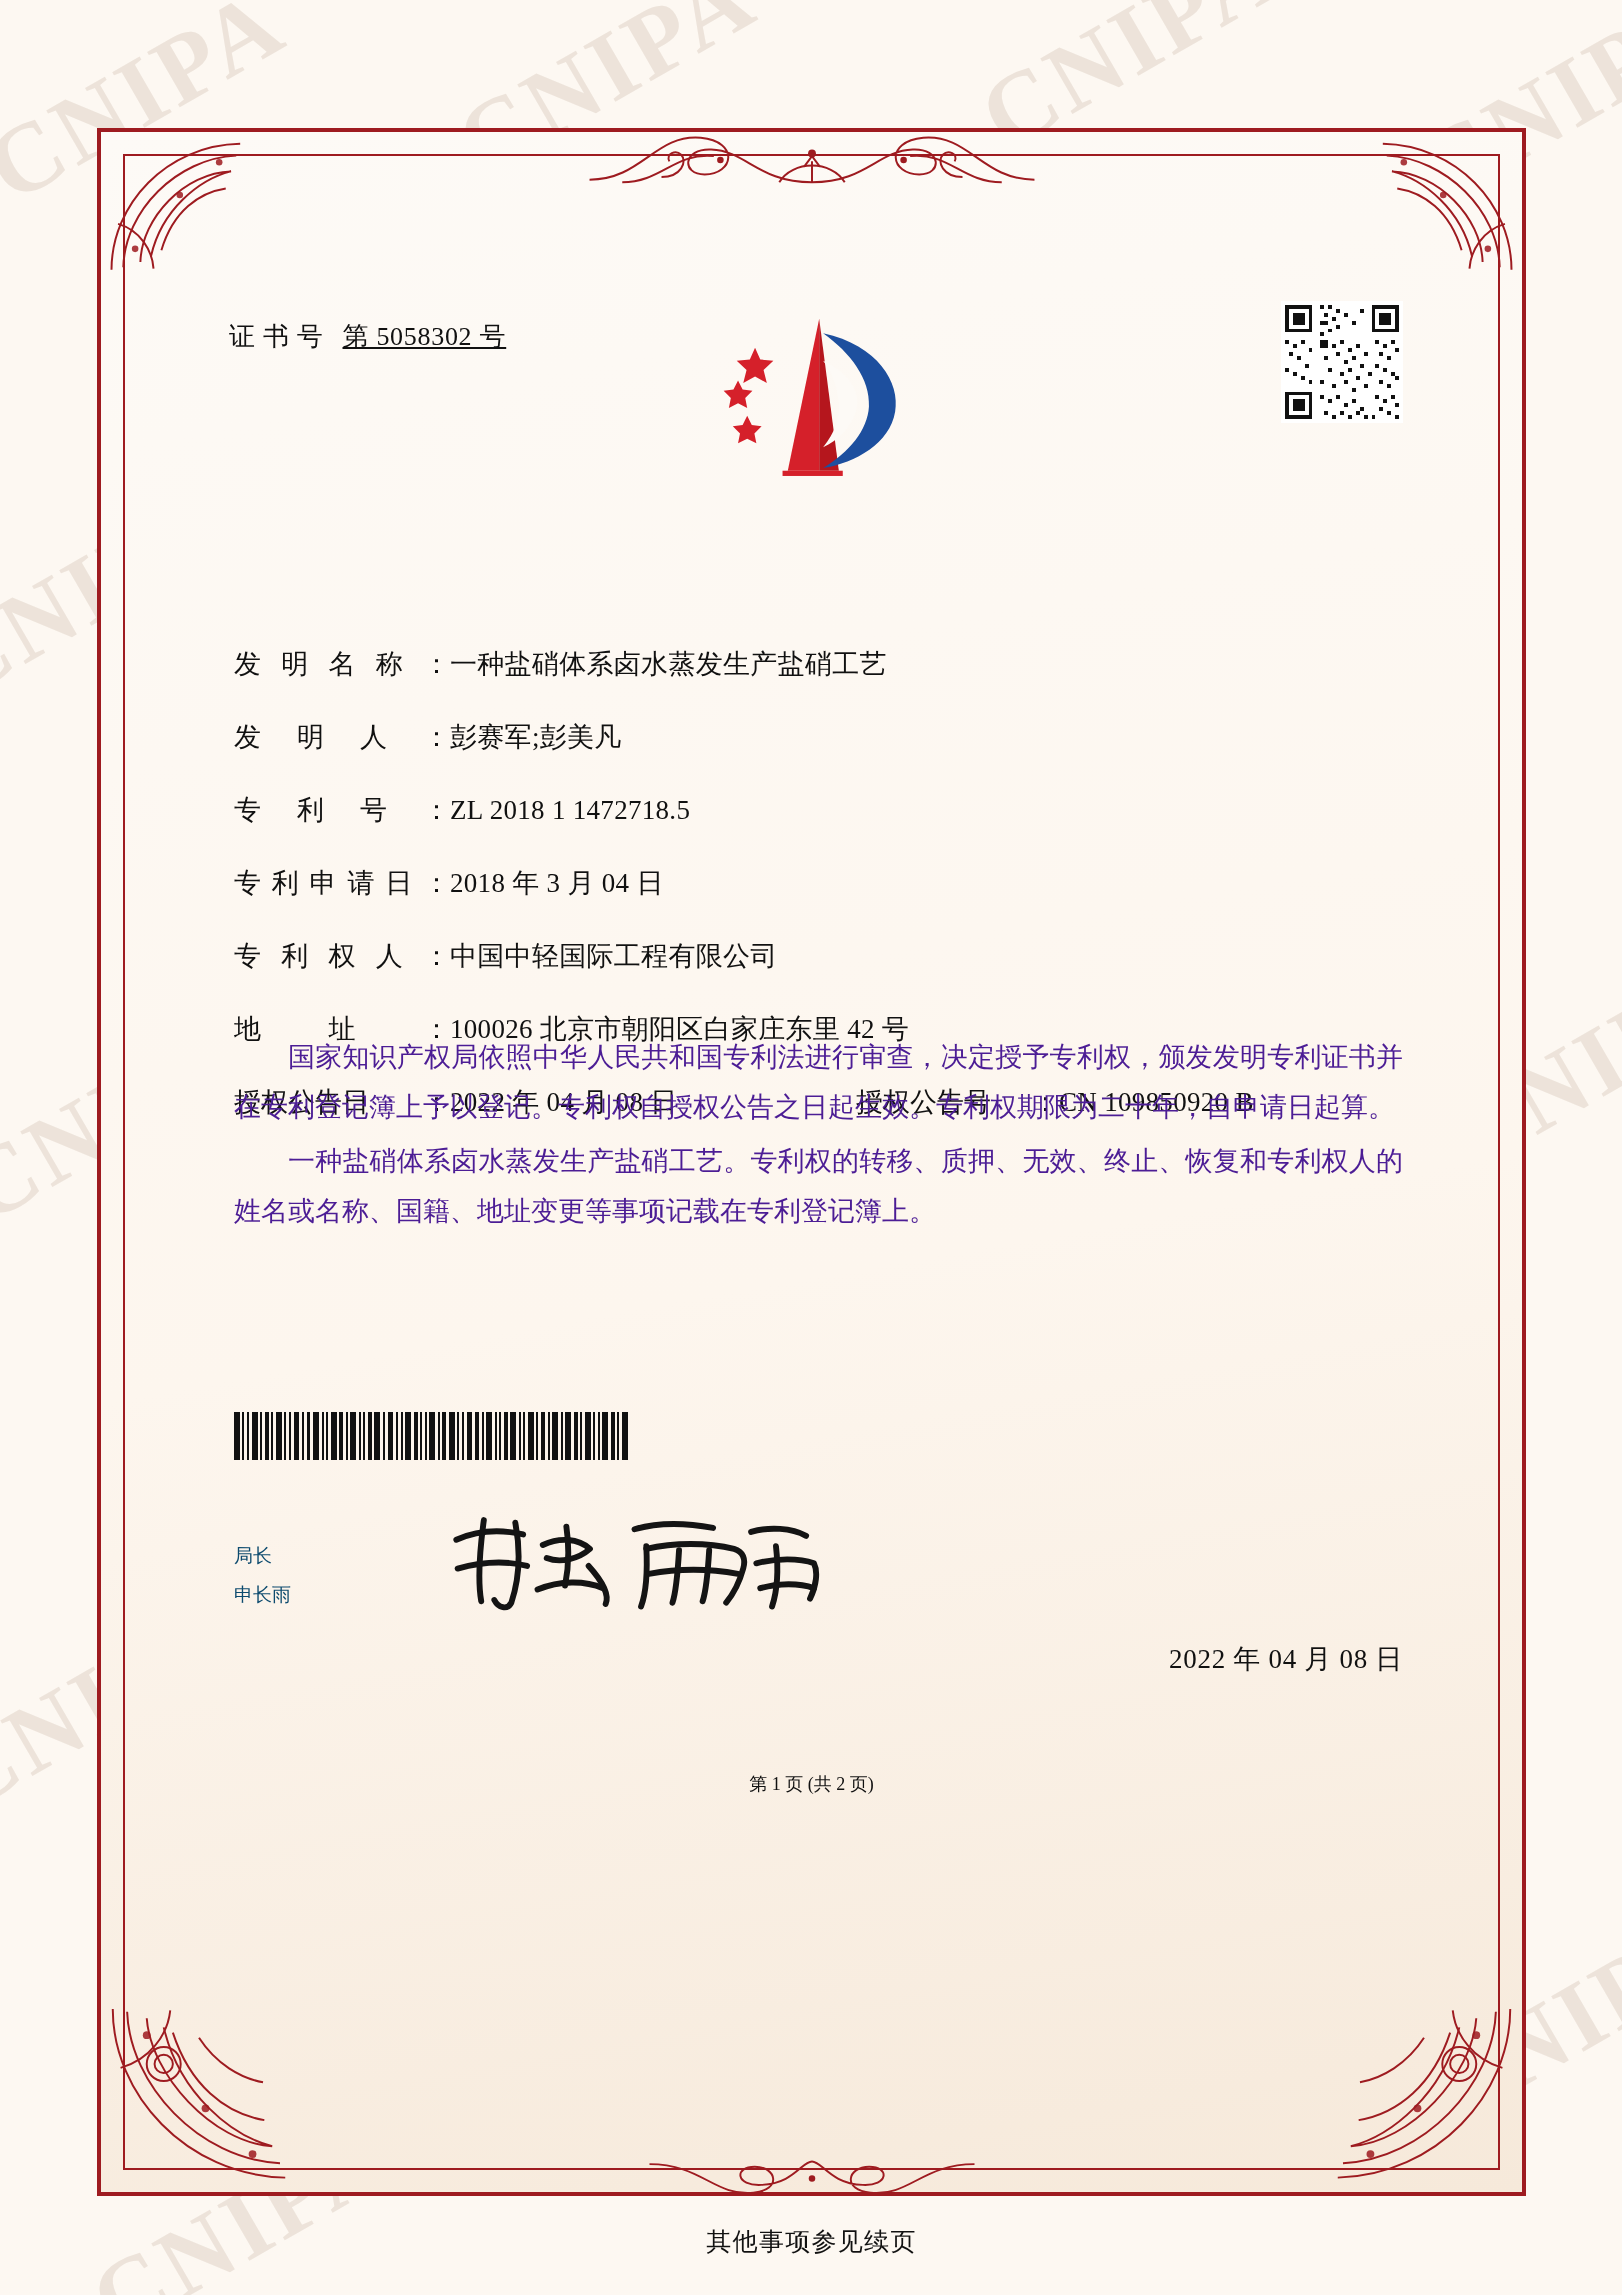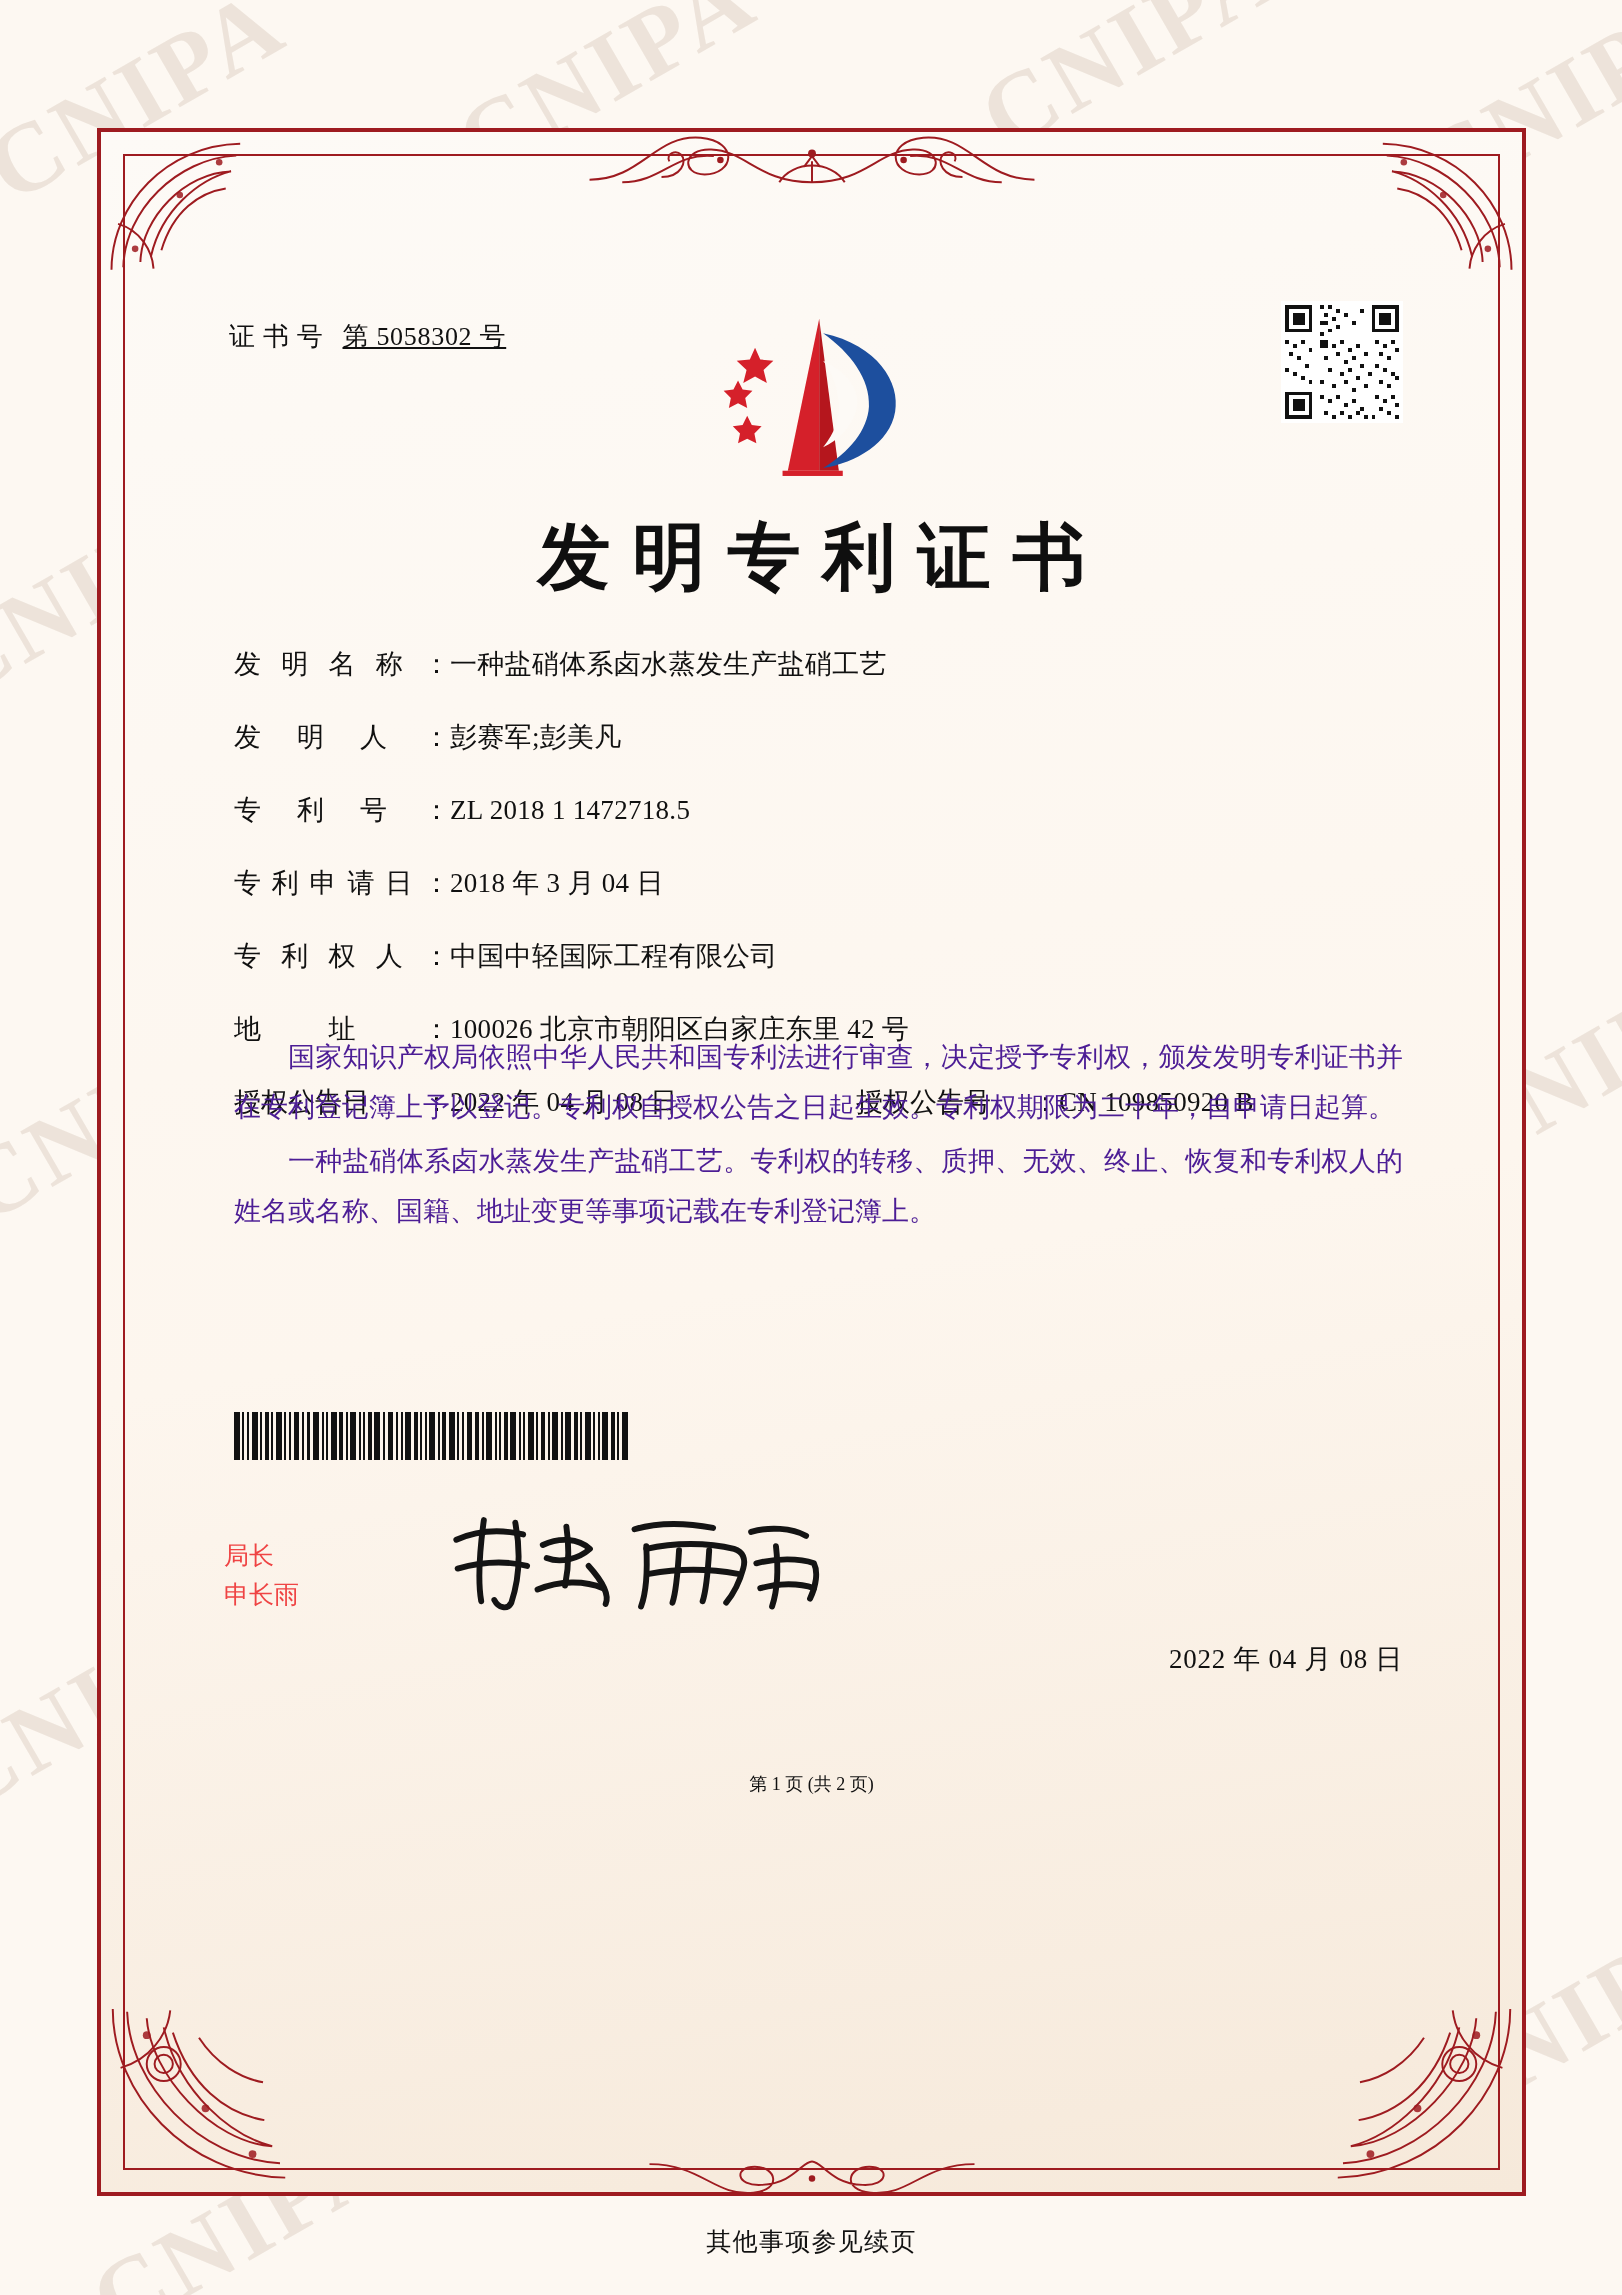--- a/index.html
+++ b/index.html
@@ -178,25 +178,25 @@
   }
   .barcode i {
     display: block;
     background: #111;
     margin-right: 2.6px;
   }
 
   
   .sig-block {
     position: absolute;
-    left: 67px;
+    left: 77px;
     top: 1348px;
-    font-size: 25px;
+    font-size: 19px;
     line-height: 39px;
-    color: #ef4444;
+    color: #0c4a6e;
   }
   .sig-img {
     position: absolute;
     left: 281px;
     top: 1315px;
     width: 393px;
     height: 118px;
     color: #141414;
   }
   .sig-date {
@@ -471,21 +471,20 @@
         <polygon points="176,18 176,250 128,250" fill="#d5202a"></polygon>
         <polygon points="176,18 176,250 206,250" fill="#b5161d"></polygon>
 
         <path d="M182 40 C 266 58, 300 116, 292 160 C 284 208, 232 238, 182 246 C 222 222, 250 188, 252 152 C 254 110, 224 70, 182 40 Z" fill="#1d4f9e"></path>
         <path d="M182 82 C 228 104, 240 134, 232 160 C 224 186, 204 204, 182 214 C 200 192, 208 168, 206 148 C 204 122, 196 100, 182 82 Z" fill="#fdfaf6"></path>
 
         <rect x="120" y="250" width="92" height="8" fill="#d5202a"></rect>
       </svg>
     </div>
 
-    <div class="main-title">发明专利证书</div>
 
     <div class="fields">
 
       <div class="row">
         <div class="lbl">
           <span>发</span>
           <span>明</span>
           <span>名</span>
           <span>称</span>
           <span>：</span>

